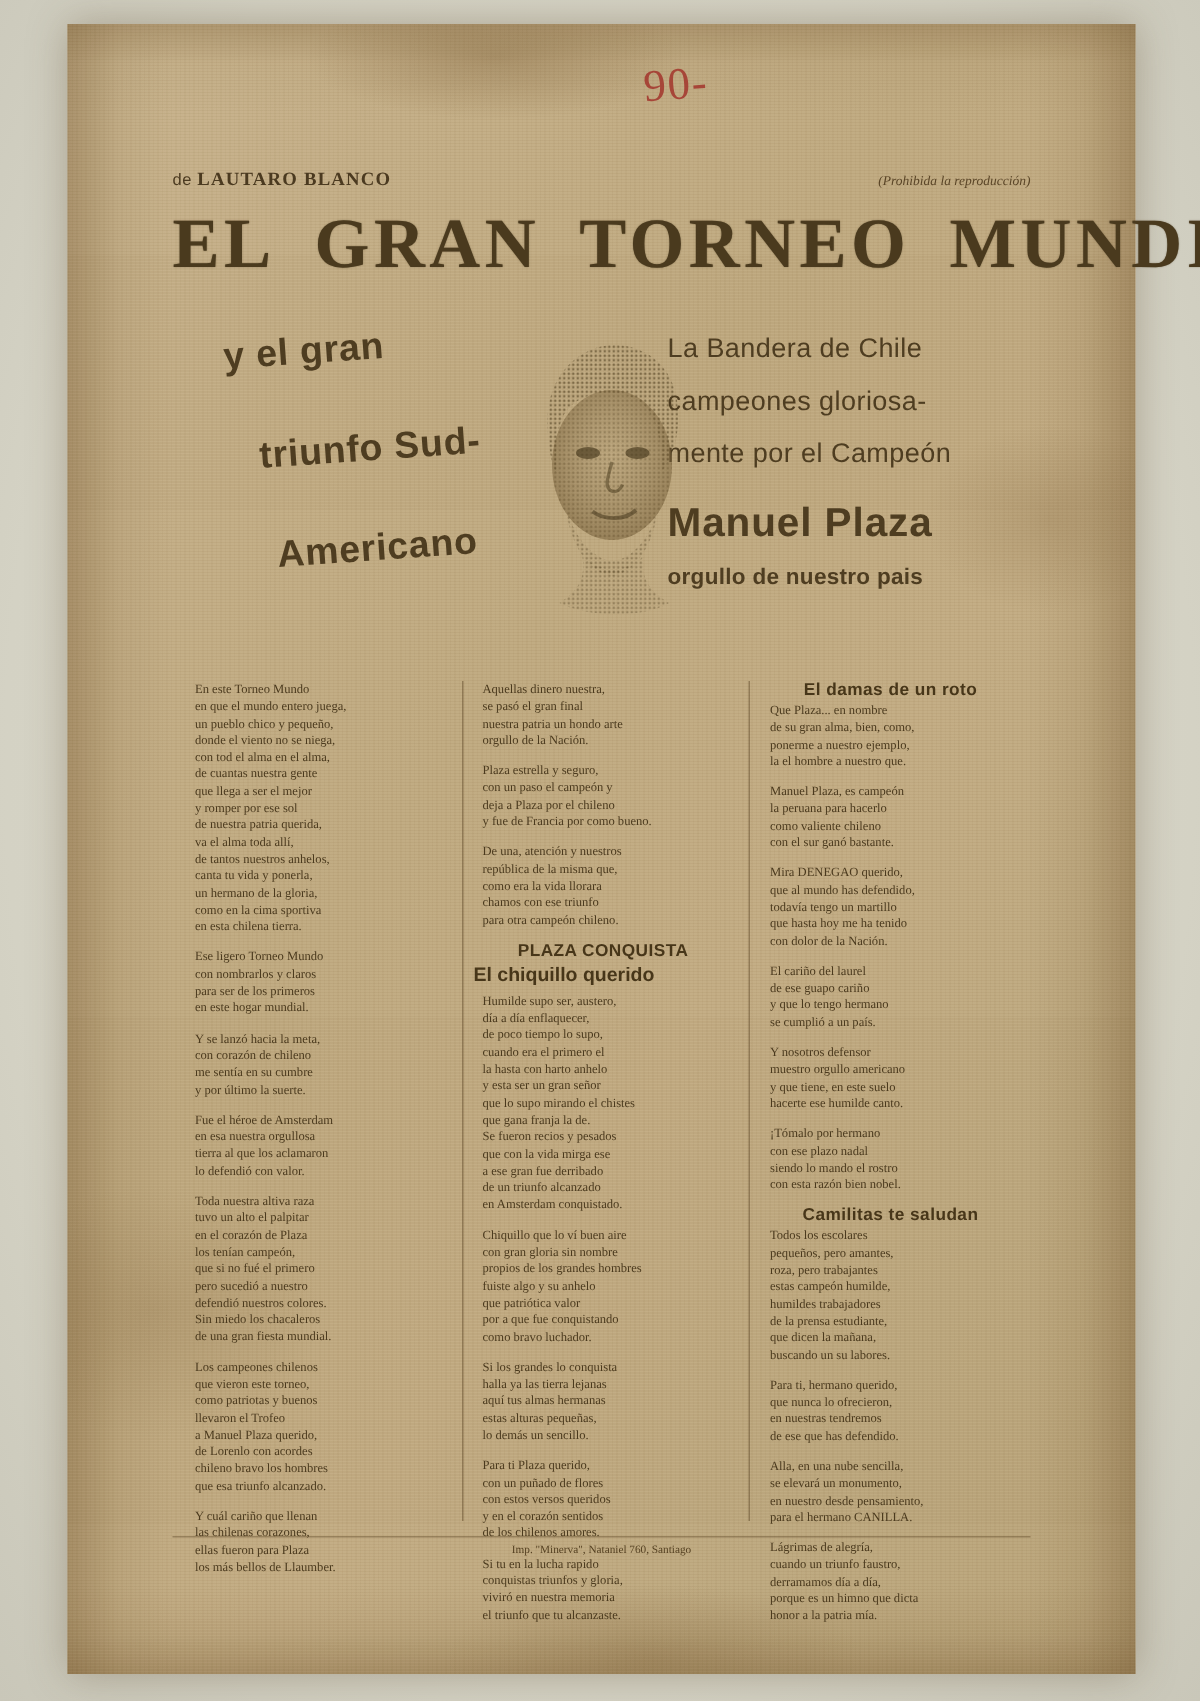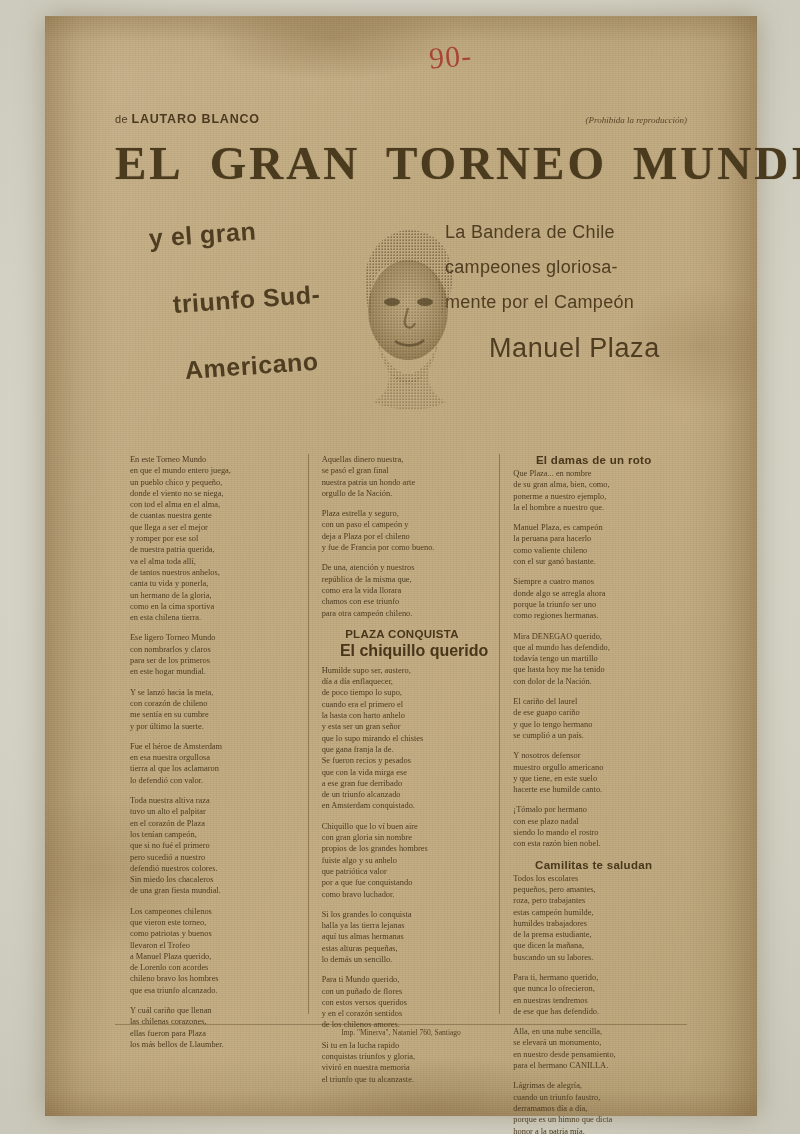--- a/index.html
+++ b/index.html
@@ -92,21 +92,21 @@
     display: flex;
     justify-content: space-between;
     align-items: baseline;
   }
   .byline {
     font-family: "Liberation Sans", sans-serif;
     font-size: 11px;
     letter-spacing: .4px;
     color: #4b3a20;
   }
-  .byline b { font-size: 12.5px; letter-spacing: .8px; }
+  .byline b { font-size: 12.5px; letter-spacing: .8px; font-family: Liberation Serif, serif; }
   .copyright {
     font-family: "Liberation Serif", serif;
     font-size: 9px;
     color: #5a4527;
     font-style: italic;
   }
 
   
   .headline {
     position: absolute;
@@ -156,26 +156,25 @@
   }
   .rl {
     font-family: "Liberation Sans", sans-serif;
     font-size: 18px;
     letter-spacing: .3px;
     color: #4e3d21;
     margin-bottom: 14px;
     white-space: nowrap;
   }
   .rl.big {
-    font-weight: normal;
+    font-weight: bold;
     font-size: 27px;
     letter-spacing: .6px;
     margin-top: 20px;
     margin-bottom: 12px;
-    margin-left: 44px;
   }
   .rl.small-bold {
     font-weight: bold;
     font-size: 15px;
     letter-spacing: .2px;
   }
 
   
   .portrait {
     position: absolute;
@@ -207,22 +206,22 @@
     font-weight: bold;
     font-size: 11.5px;
     text-align: center;
     color: #473619;
     letter-spacing: .3px;
     margin-bottom: 2px;
   }
   .col-sub {
     font-family: "Liberation Sans", sans-serif;
     font-weight: bold;
-    font-size: 16px;
-    text-align: right;
+    font-size: 13px;
+    text-align: left;
     color: #473619;
     margin-bottom: 5px;
   }
   .verse {
     font-family: "Liberation Serif", serif;
     font-size: 8.4px;
     line-height: 11.3px;
     color: #4b3a1e;
     margin: 0 0 9px 0;
     white-space: pre-line;
@@ -291,20 +290,21 @@
         <div class="slant l1">y el gran</div>
         <div class="slant l2">triunfo Sud-</div>
         <div class="slant l3">Americano</div>
       </div>
 
       <div class="right-lines">
         <div class="rl">La Bandera de Chile</div>
         <div class="rl">campeones gloriosa-</div>
         <div class="rl">mente por el Campeón</div>
         <div class="rl big">Manuel Plaza</div>
+        <div class="rl small-bold">orgullo de nuestro pais</div>
       </div>
 
       <div class="portrait">
         <svg width="150" height="195" viewBox="0 0 150 195">
           <defs>
             <radialGradient id="face" cx="50%" cy="45%" r="60%">
               <stop offset="0%" stop-color="#b9a47c" stop-opacity="0.25"></stop>
               <stop offset="100%" stop-color="#6d5630" stop-opacity="0.55"></stop>
             </radialGradient>
             <pattern id="halftone" width="3" height="3" patternUnits="userSpaceOnUse">
@@ -418,45 +418,41 @@
 propios de los grandes hombres
 fuiste algo y su anhelo
 que patriótica valor
 por a que fue conquistando
 como bravo luchador.</p>
           <p class="verse">Si los grandes lo conquista
 halla ya las tierra lejanas
 aquí tus almas hermanas
 estas alturas pequeñas,
 lo demás un sencillo.</p>
-          <p class="verse">Para ti Mundo querido,
+          <p class="verse">Para ti Plaza querido,
 con un puñado de flores
 con estos versos queridos
 y en el corazón sentidos
 de los chilenos amores.</p>
           <p class="verse">Si tu en la lucha rapido
 conquistas triunfos y gloria,
 viviró en nuestra memoria
 el triunfo que tu alcanzaste.</p>
         </div>
 
         <div class="col">
           <div class="col-head col-head-top">El damas de un roto</div>
           <p class="verse">Que Plaza... en nombre
 de su gran alma, bien, como,
 ponerme a nuestro ejemplo,
 la el hombre a nuestro que.</p>
           <p class="verse">Manuel Plaza, es campeón
 la peruana para hacerlo
 como valiente chileno
 con el sur ganó bastante.</p>
-          <p class="verse">Siempre a cuatro manos
-donde algo se arregla ahora
-porque la triunfo ser uno
-como regiones hermanas.</p>
           <p class="verse">Mira DENEGAO querido,
 que al mundo has defendido,
 todavía tengo un martillo
 que hasta hoy me ha tenido
 con dolor de la Nación.</p>
           <p class="verse">El cariño del laurel
 de ese guapo cariño
 y que lo tengo hermano
 se cumplió a un país.</p>
           <p class="verse">Y nosotros defensor

